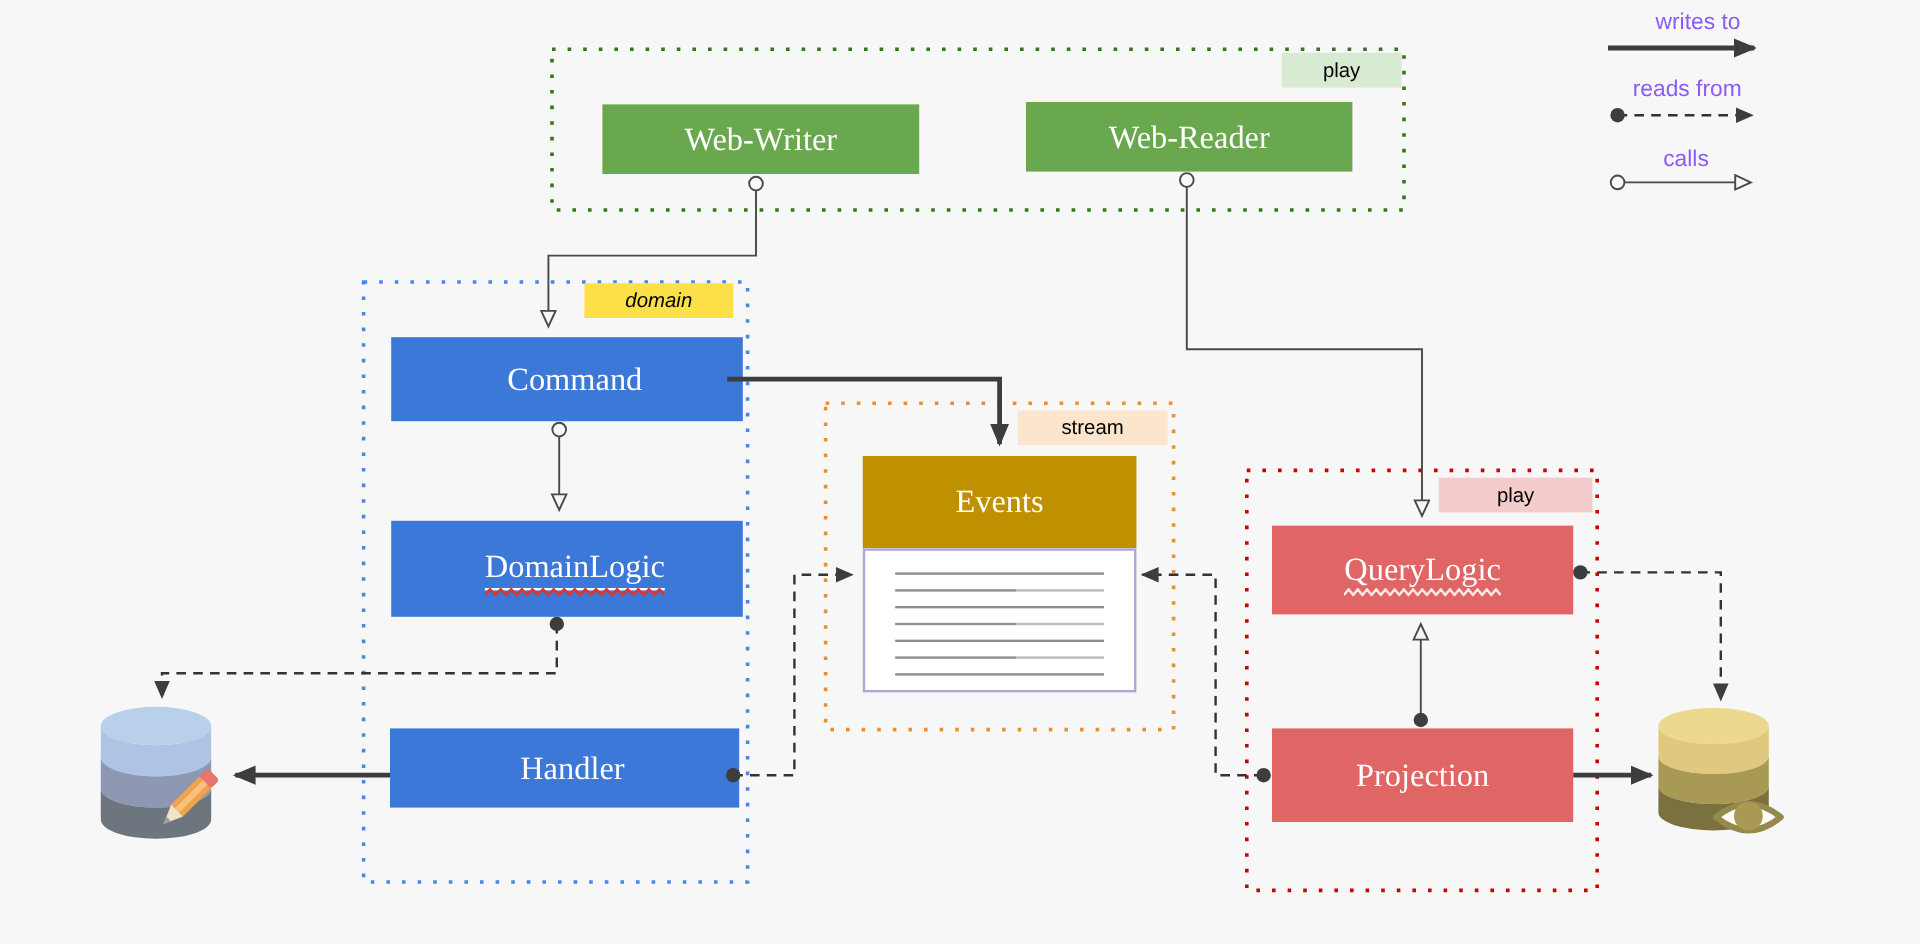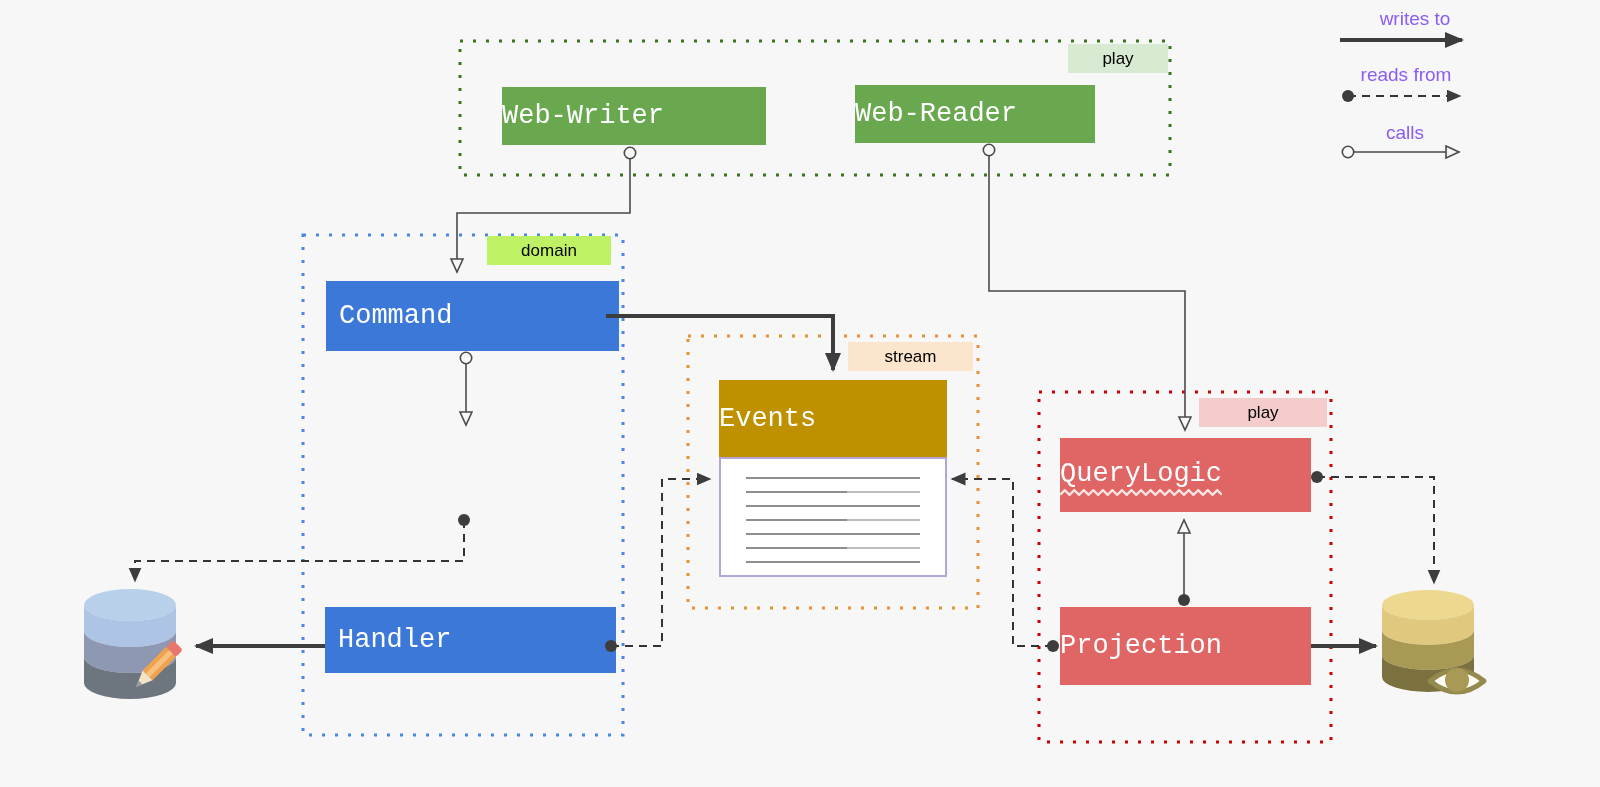--- a/index.html
+++ b/index.html
@@ -1,32 +1,32 @@
 <!DOCTYPE html>
 <html><head>
 <meta charset="utf-8">
 <style>
   html,body{margin:0;padding:0;}
   body{background:#f7f7f7;}
   .canvas{position:relative;width:1600px;height:787px;background:#f7f7f7;overflow:hidden;
           font-family:"Liberation Sans",sans-serif;}
-  .node{position:absolute;display:flex;align-items:center;
-        color:#fff;font-family:Liberation Mono, monospace;font-size:27px;z-index:1;}
+  .node{position:absolute;display:flex;align-items:center;justify-content:center;
+        color:#fff;font-family:Liberation Serif, serif;font-size:27px;z-index:1;}
   .green{background:#6aa84f;}
   .blue{background:#3c78d8;padding-left:13px;}
   .gold{background:#bf9000;}
   .red{background:#e06666;}
   .events-body{position:absolute;box-sizing:border-box;background:#ffffff;border:2px solid #b3a6d4;
         z-index:1;display:flex;flex-direction:column;gap:12px;padding:18px 25px 0 25px;}
   .eline{height:2px;background:#8e8e8e;}
   .eline.two{background:linear-gradient(to right,#8e8e8e 58%,#bdbdbd 58%);}
   .badge{position:absolute;display:flex;align-items:center;justify-content:center;
         font-size:17px;color:#000;z-index:6;}
   .badge.play{background:#d9ead3;}
-  .badge.domain{background:#bef264;}
+  .badge.domain{background:#fde047;font-style:italic;}
   .badge.stream{background:#fce5cd;}
   .badge.query{background:#f4cccc;}
   .legend-label{position:absolute;width:150px;text-align:center;font-size:19px;color:#8b5cf6;z-index:6;}
   svg.overlay{position:absolute;left:0;top:0;z-index:5;pointer-events:none;}
   svg.dbicon{position:absolute;z-index:4;}
   .gbox{fill:none;stroke-width:3;stroke-dasharray:3 10;stroke-linecap:butt;}
   .call{stroke:#4a4a4a;stroke-width:1.6;fill:none;}
   .write{stroke:#3d3d3d;stroke-width:4;fill:none;}
   .read{stroke:#333;stroke-width:2;fill:none;stroke-dasharray:8 6;}
   .mis{position:relative;display:inline-block;}
@@ -38,25 +38,33 @@
   .zz.litezz path{stroke:#ffe3e1;}
 </style>
 </head>
 <body>
 
 <div class="canvas">
 
   <div class="node green" style="left:502px;top:87px;width:264px;height:58px">
     <span>Web-Writer</span>
   </div>
-  <div class="node green" style="left:855px;top:85px;width:240px;height:58px">
+  <div class="node green" style="left:855px;top:85px;width:272px;height:58px">
     <span>Web-Reader</span>
   </div>
   <div class="node blue" style="left:326px;top:281px;width:280px;height:70px">
     <span>Command</span>
+  </div>
+  <div class="node blue" style="left:326px;top:434px;width:280px;height:80px">
+    <span class="mis">
+      <span class="ul">DomainLogic</span>
+      <svg class="zz redzz" viewBox="0 0 102 6" preserveAspectRatio="none">
+        <path d="M0,5 l3,-4 3,4 3,-4 3,4 3,-4 3,4 3,-4 3,4 3,-4 3,4 3,-4 3,4 3,-4 3,4 3,-4 3,4 3,-4 3,4 3,-4 3,4 3,-4 3,4 3,-4 3,4 3,-4 3,4 3,-4 3,4 3,-4 3,4 3,-4 3,4 3,-4 3,4"></path>
+      </svg>
+    </span>
   </div>
   <div class="node blue" style="left:325px;top:607px;width:278px;height:66px">
     <span>Handler</span>
   </div>
 
   <div class="node gold" style="left:719px;top:380px;width:228px;height:77px">
     <span>Events</span>
   </div>
   <div class="events-body" style="left:719px;top:457px;width:228px;height:120px">
     <div class="eline"></div>

